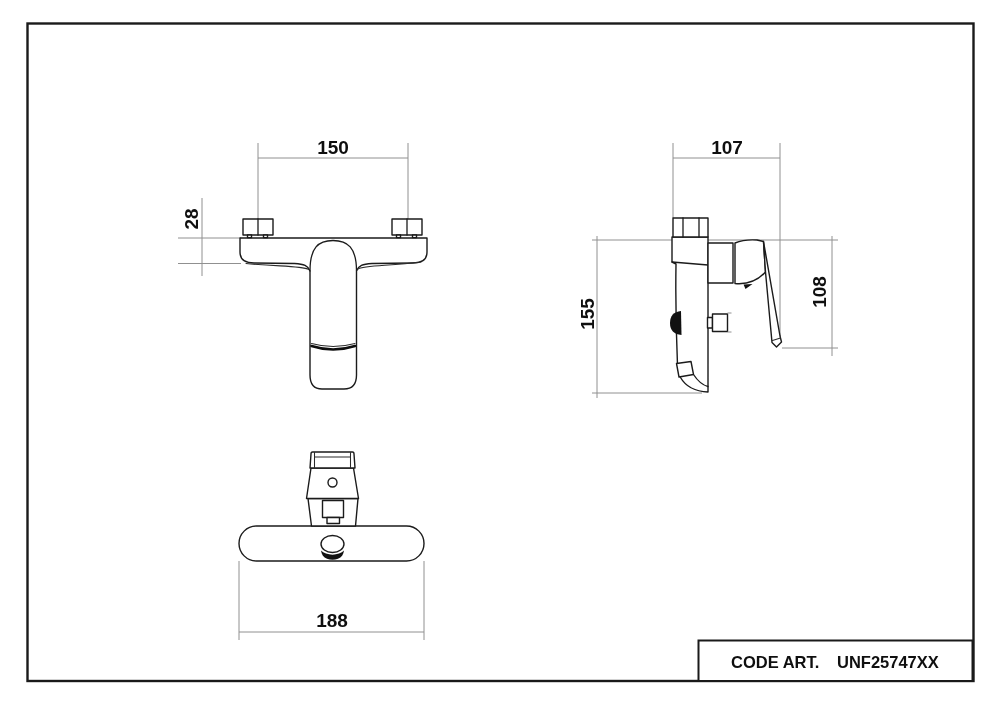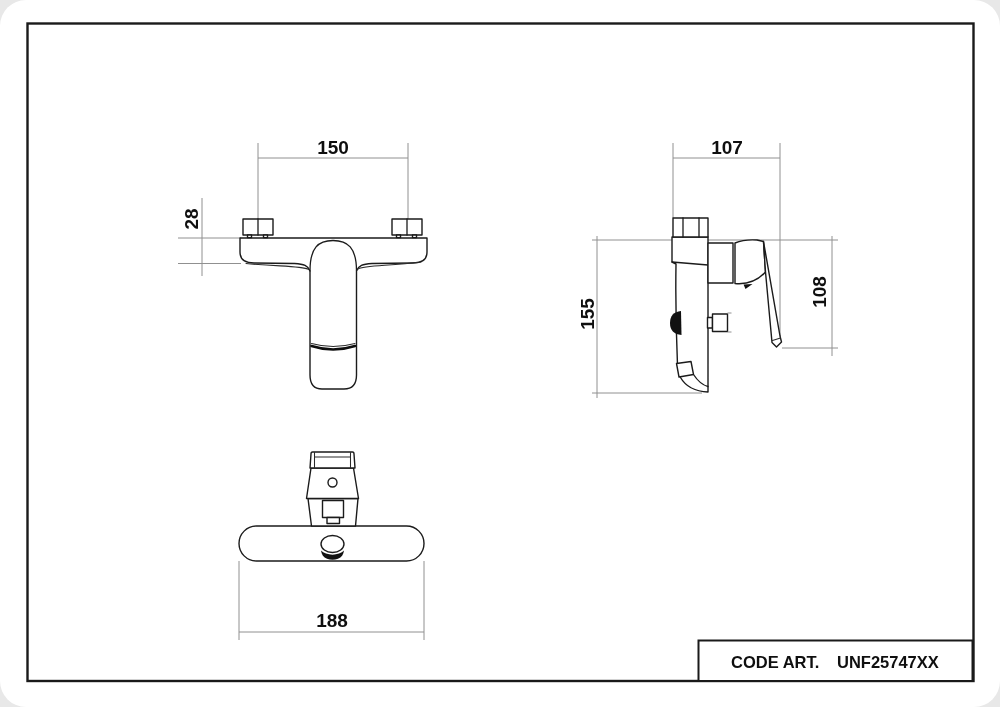--- a/index.html
+++ b/index.html
@@ -2,21 +2,20 @@
 <html><head>
 <meta charset="utf-8">
 <style>
   html,body{margin:0;padding:0;background:#e8e8e8;}
   .sheet{
     position:relative;
     width:1000px;height:707px;
     background:#ffffff;
     font-family:"Liberation Sans", sans-serif;
     overflow:hidden;
-    border-radius:26px;
   }
   svg{display:block;}
   .part{fill:#ffffff;stroke:#1b1b1b;stroke-width:1.4;stroke-linejoin:round;stroke-linecap:round;}
   .part-line{fill:none;stroke:#1b1b1b;stroke-width:1.3;stroke-linejoin:round;stroke-linecap:round;}
   .part-thin{fill:none;stroke:#2a2a2a;stroke-width:1.05;stroke-linecap:round;}
   .seam-thick{fill:none;stroke:#0d0d0d;stroke-width:2.6;stroke-linecap:round;}
   .solid{fill:#111111;stroke:none;}
   .dim{fill:none;stroke:#909090;stroke-width:1;}
   .dim-text{
     font-family:"Liberation Sans", sans-serif;

